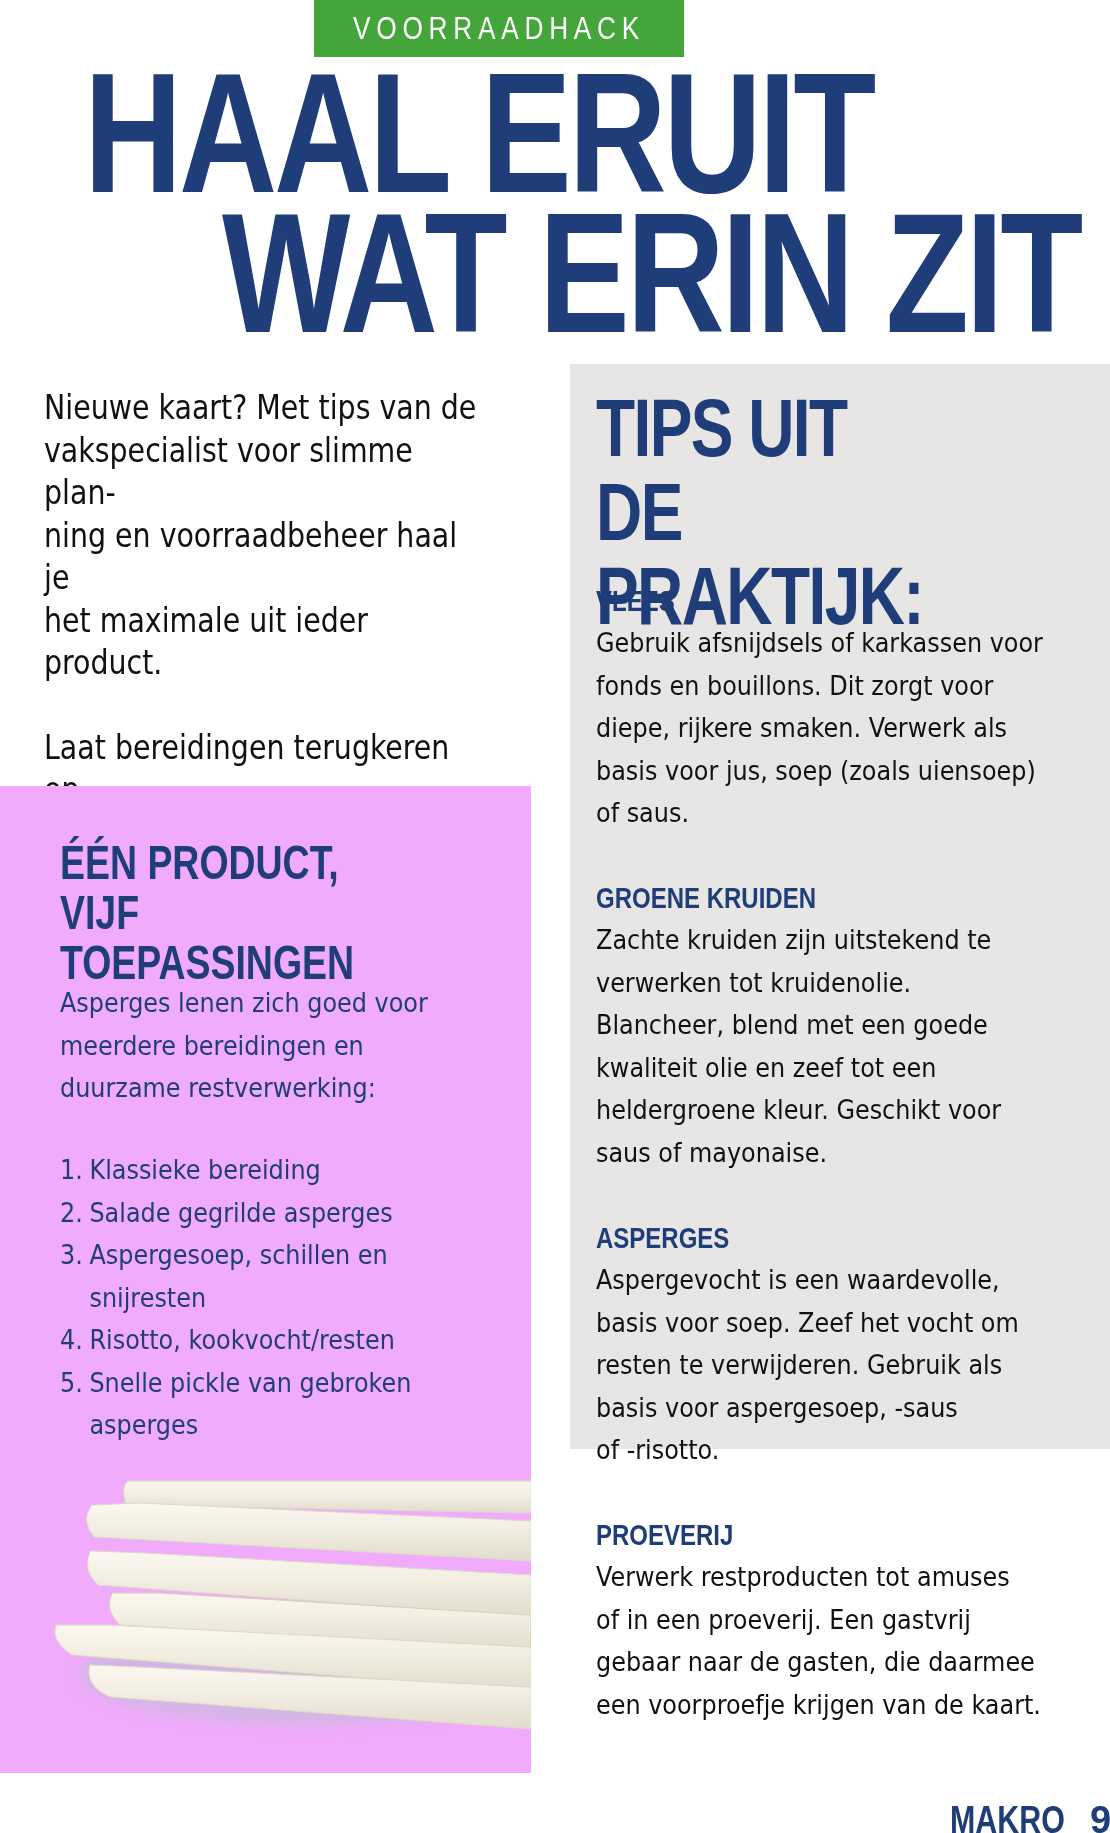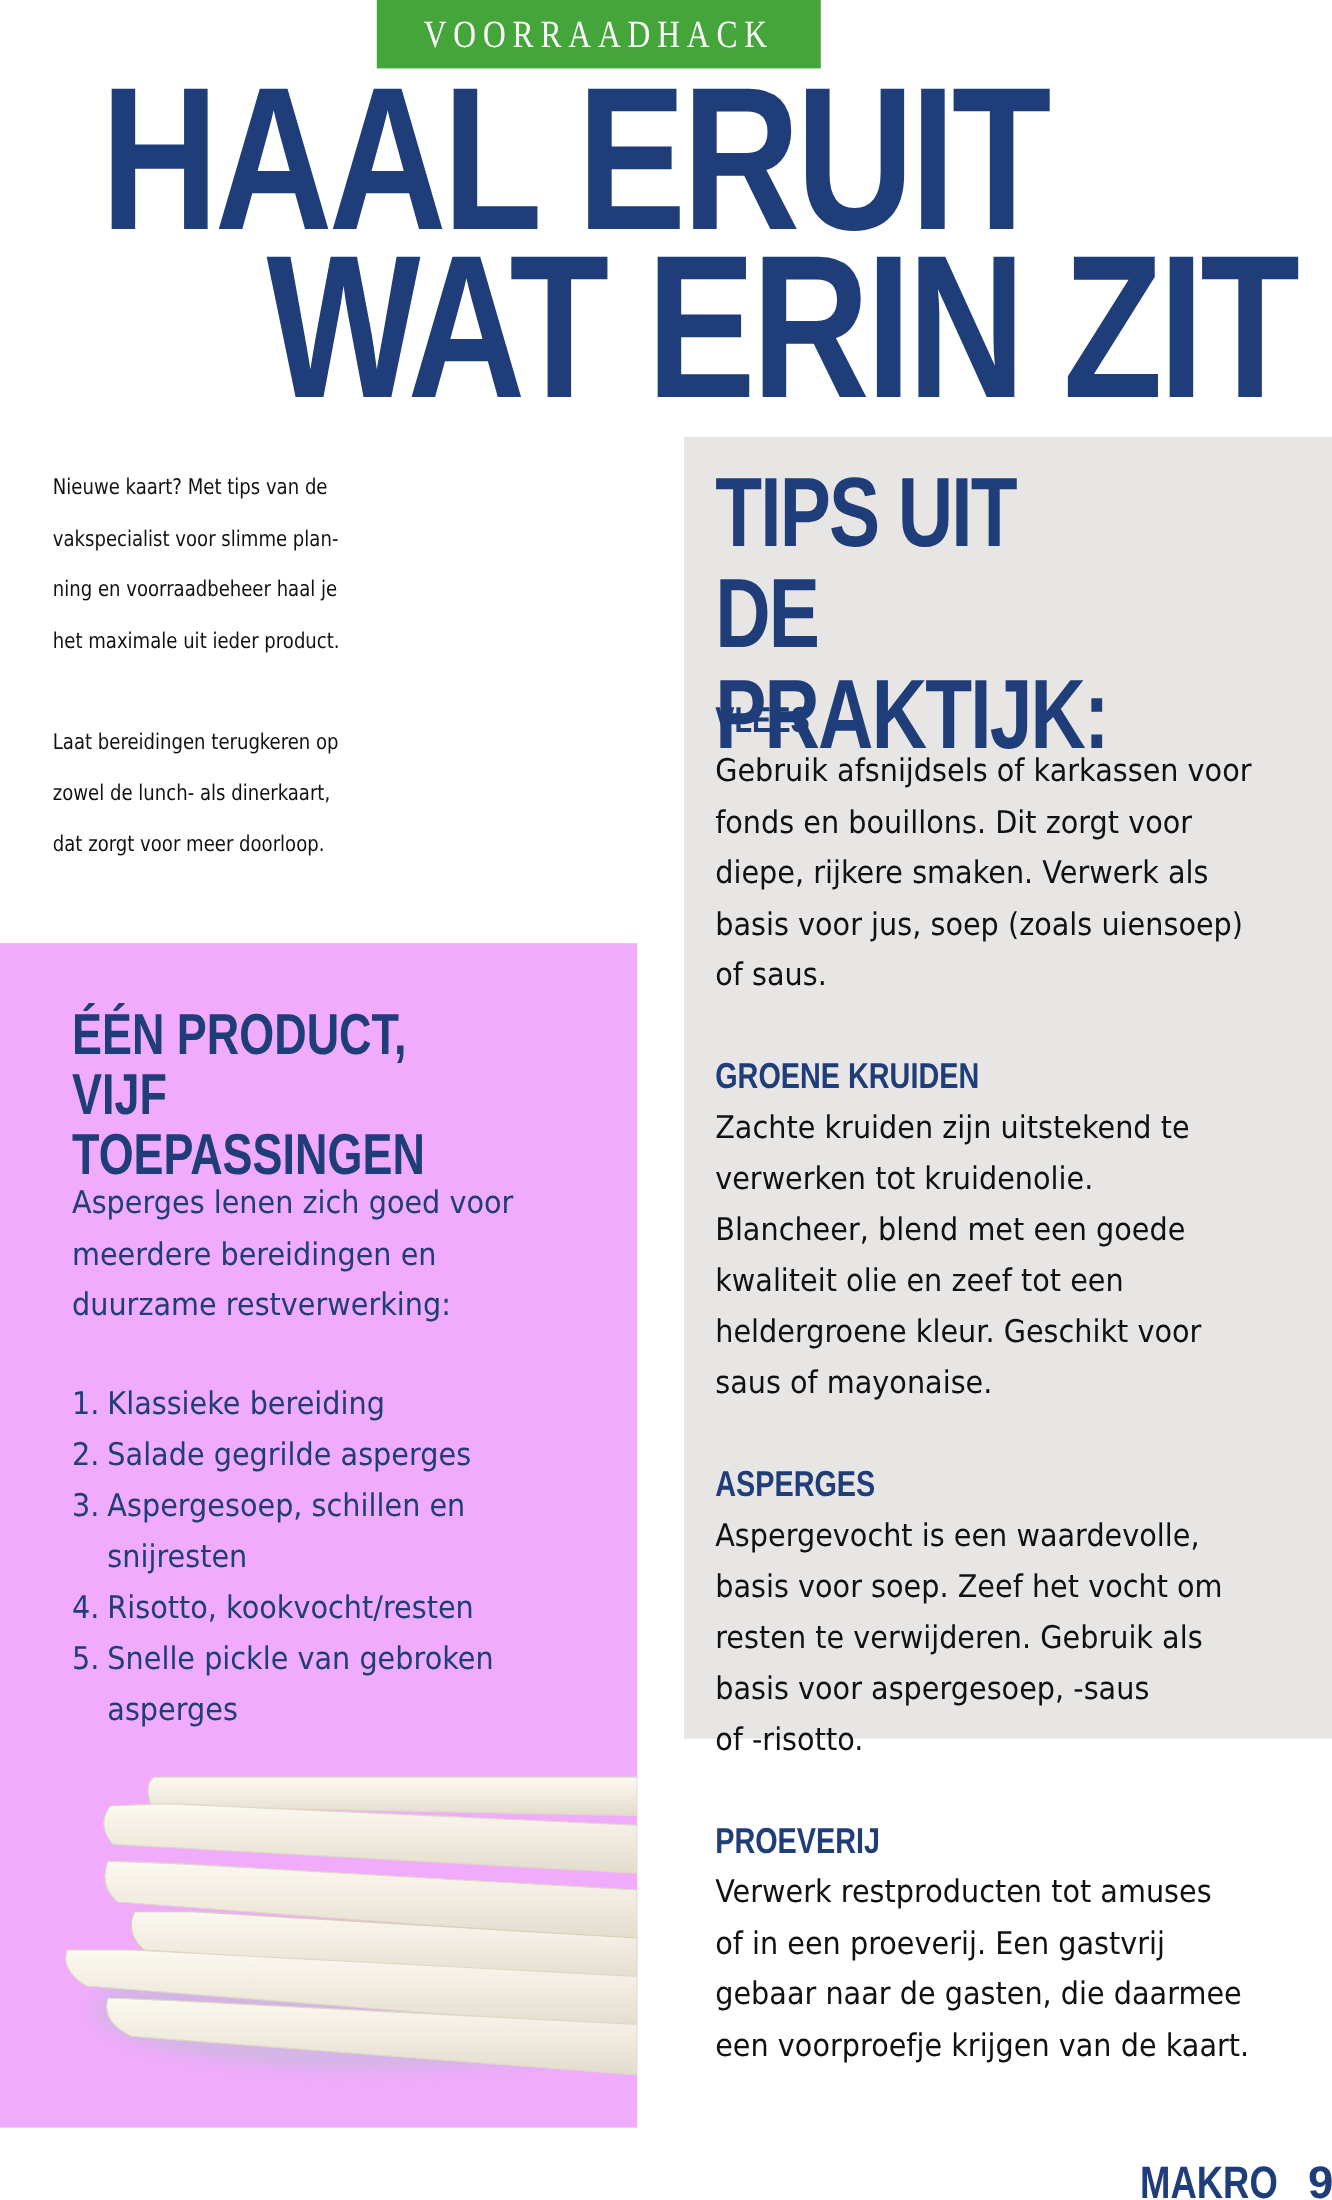--- a/index.html
+++ b/index.html
@@ -4,35 +4,35 @@
 <style>
   html, body { margin: 0; padding: 0; }
   body {
     width: 1110px; height: 1833px; position: relative; overflow: hidden;
     background: #ffffff; font-family: "DejaVu Sans", sans-serif;
   }
   .abs { position: absolute; }
   .tag {
     left: 314px; top: 0; width: 370px; height: 57px; background: #44a53a;
     color: #ffffff; display: flex; align-items: center; justify-content: center;
-    font-family: Liberation Serif, serif; font-size: 32px; letter-spacing: 7px;
+    font-family: Liberation Sans, sans-serif; font-size: 32px; letter-spacing: 7px;
   }
   .tag span { display: inline-block; transform: scaleX(0.82); transform-origin: center; }
   .title {
     color: #1f3d78; font-family: "Liberation Sans", sans-serif; font-weight: bold;
     font-size: 170px; line-height: 170px; white-space: nowrap;
     transform-origin: left top; letter-spacing: -4px;
   }
   .title1 { left: 84px; top: 48px; transform: scaleX(0.80); }
   .title2 { left: 222px; top: 188px; transform: scaleX(0.80); }
 
   .intro {
     left: 44px; top: 386px; width: 470px; color: #111111;
     font-family: "DejaVu Sans Condensed", "DejaVu Sans", sans-serif;
-    font-size: 18px; line-height: 42.5px;
+    font-size: 34px; line-height: 42.5px;
   }
   .intro p { margin: 0; white-space: pre-line; transform: scaleX(0.93); transform-origin: left; }
   .intro p + p { margin-top: 42px; }
 
   .bluebox {
     left: 0; top: 786px; width: 531px; height: 987px; background: #f0abfc; overflow: hidden;
   }
   .bluebox h2 {
     position: absolute; left: 60px; top: 52px; margin: 0; color: #1f3d78;
     font-family: "Liberation Sans", sans-serif; font-weight: bold; font-size: 48px;

